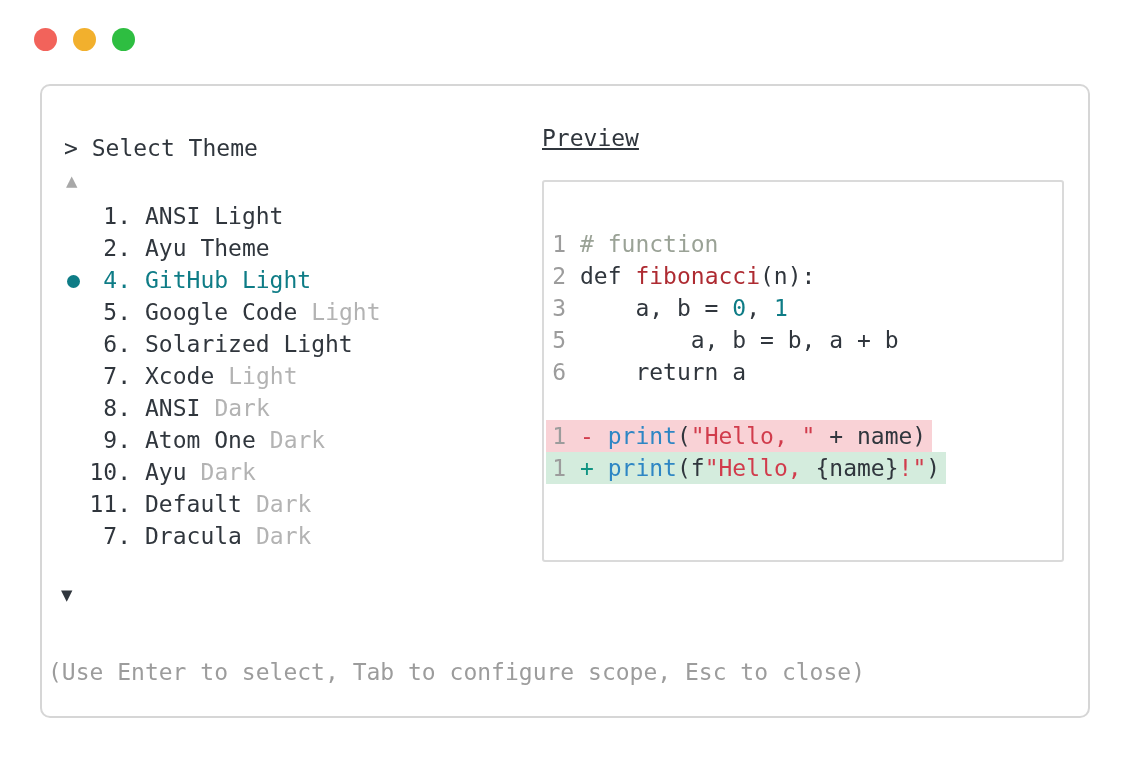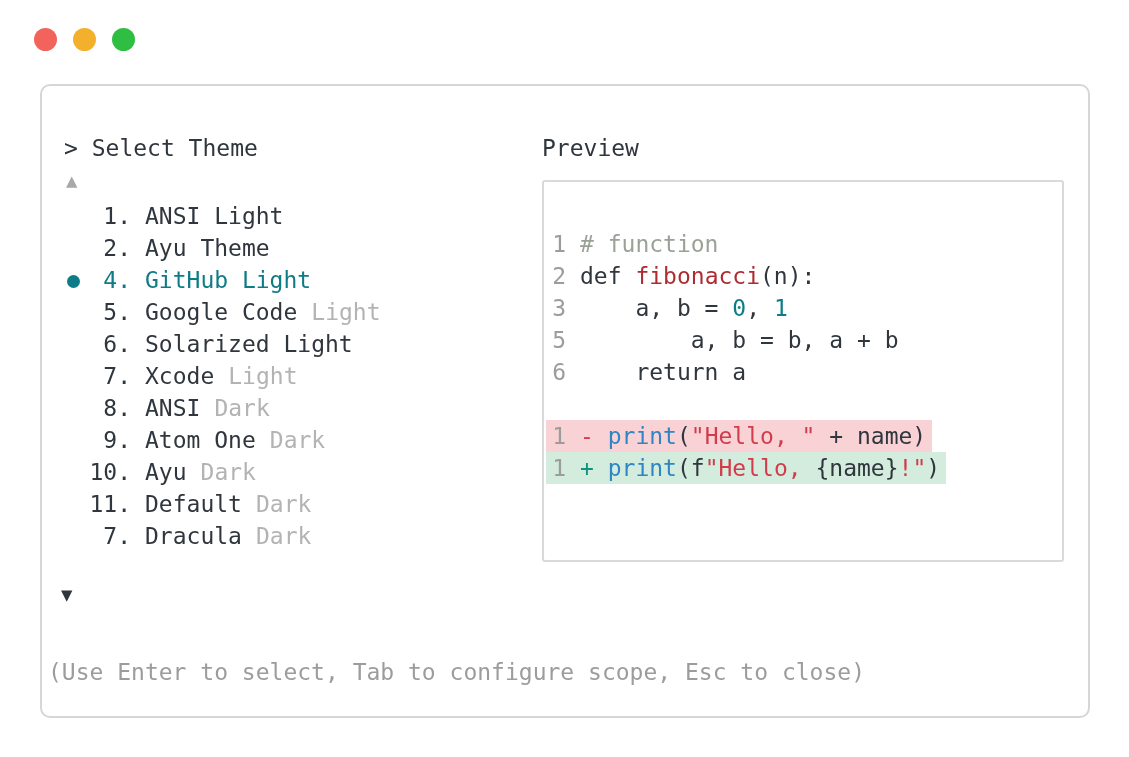--- a/index.html
+++ b/index.html
@@ -28,21 +28,21 @@
   .bullet{display:inline-block;width:25px;vertical-align:top;}
   .bullet i{display:none;width:13px;height:13px;border-radius:50%;background:var(--teal);margin:9px 0 0 3px;}
   .row.selected .bullet i{display:inline-block;}
   .rnum{display:inline-block;width:42px;text-align:right;vertical-align:top;}
   .rname{padding-left:14px;}
   .rsuffix{margin-left:14px;color:var(--muted);}
   .rsuffix:empty{margin-left:0;}
   .row.selected .rnum,.row.selected .rname{color:var(--teal);}
   .hint{position:absolute;left:6px;top:570px;line-height:32px;color:var(--hint);white-space:pre;}
   
-  .preview-title{position:absolute;left:500px;top:46px;line-height:32px;}
+  .preview-title{position:absolute;left:500px;top:36px;line-height:32px;text-decoration:underline;}
   .preview-box{position:absolute;left:500px;top:94px;width:522px;height:382px;
     border:2px solid var(--boxBorder);border-radius:3px;background:#fff;padding:46px 0 0 8px;overflow:hidden;}
   .code-line{height:32px;line-height:32px;white-space:pre;}
   .chip{display:inline-block;}
   .chip.removed{background:var(--removedBg);padding:0 6px;margin-left:-6px;}
   .chip.added{background:var(--addedBg);padding:0 6px;margin-left:-6px;}
   .ln{display:inline-block;width:14px;text-align:right;margin-right:14px;color:var(--lnum);}
   .tk-plain{color:var(--ink);} .tk-comment{color:var(--comment);} .tk-red{color:var(--red);}
   .tk-blue{color:var(--blue);} .tk-teal{color:var(--teal);} .tk-crimson{color:var(--crimson);}
   .tk-plus{color:var(--plus);}

